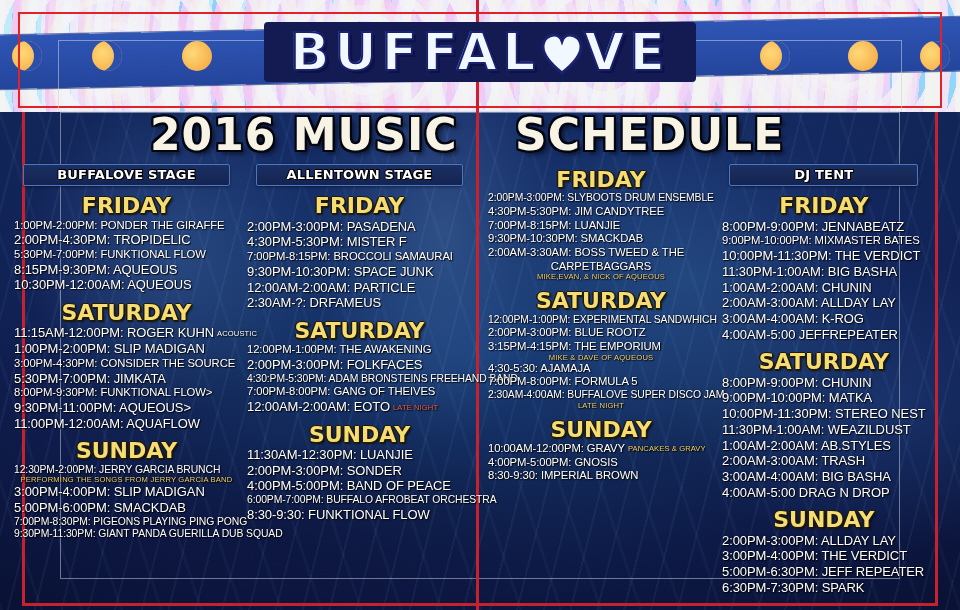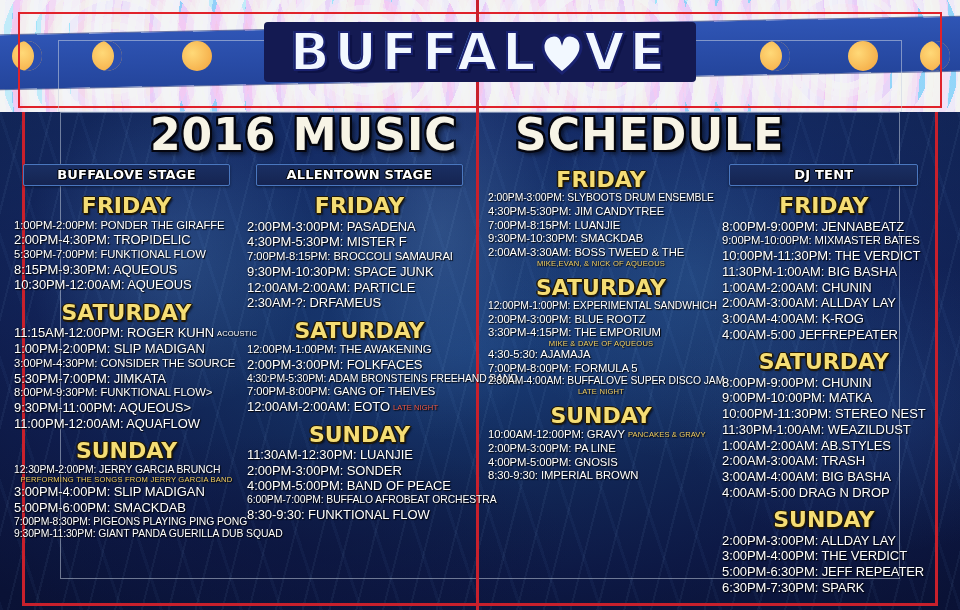--- a/index.html
+++ b/index.html
@@ -368,33 +368,32 @@
         <div class="slot"><span>4:00PM-5:00PM: BAND OF PEACE</span></div>
         <div class="slot xsm"><span>6:00PM-7:00PM: BUFFALO AFROBEAT ORCHESTRA</span></div>
         <div class="slot"><span>8:30-9:30: FUNKTIONAL FLOW</span></div>
       </div>
       <div class="col col-3">
         <div class="day-head">FRIDAY</div>
         <div class="slot xsm"><span>2:00PM-3:00PM: SLYBOOTS DRUM ENSEMBLE</span></div>
         <div class="slot sm"><span>4:30PM-5:30PM: JIM CANDYTREE</span></div>
         <div class="slot sm"><span>7:00PM-8:15PM: LUANJIE</span></div>
         <div class="slot sm"><span>9:30PM-10:30PM: SMACKDAB</span></div>
-        <div class="slot sm"><span>2:00AM-3:30AM: BOSS TWEED &amp; THE</span><span class="sub">MIKE,EVAN, &amp; NICK OF AQUEOUS</span></div>
+        <div class="slot sm"><span>2:00AM-3:30AM: BOSS TWEED &amp; THE</span><span class="cont">CARPETBAGGARS</span><span class="sub">MIKE,EVAN, &amp; NICK OF AQUEOUS</span></div>
         <div class="gap"></div>
         <div class="day-head tight">SATURDAY</div>
         <div class="slot xsm"><span>12:00PM-1:00PM: EXPERIMENTAL SANDWHICH</span></div>
         <div class="slot sm"><span>2:00PM-3:00PM: BLUE ROOTZ</span></div>
-        <div class="slot sm"><span>3:30PM-4:15PM: THE EMPORIUM</span><span class="sub">MIKE &amp; DAVE OF AQUEOUS</span></div>
+        <div class="slot sm"><span>3:15PM-4:15PM: THE EMPORIUM</span><span class="sub">MIKE &amp; DAVE OF AQUEOUS</span></div>
         <div class="slot sm"><span>4:30-5:30: AJAMAJA</span></div>
         <div class="slot sm"><span>7:00PM-8:00PM: FORMULA 5</span></div>
         <div class="slot xsm"><span>2:30AM-4:00AM: BUFFALOVE SUPER DISCO JAM</span><span class="sub center-tag">LATE NIGHT</span></div>
         <div class="gap"></div>
         <div class="day-head tight">SUNDAY</div>
         <div class="slot sm"><span>10:00AM-12:00PM: GRAVY</span><span class="note gold">PANCAKES &amp; GRAVY</span></div>
-        <div class="slot sm"><span>2:00PM-3:00PM: PA LINE</span></div>
         <div class="slot sm"><span>4:00PM-5:00PM: GNOSIS</span></div>
         <div class="slot sm"><span>8:30-9:30: IMPERIAL BROWN</span></div>
       </div>
       <div class="col col-4">
         <div class="stage-header">
           <div class="stage-name">DJ TENT</div>
         </div>
         <div class="day-head">FRIDAY</div>
         <div class="slot"><span>8:00PM-9:00PM: JENNABEATZ</span></div>
         <div class="slot sm"><span>9:00PM-10:00PM: MIXMASTER BATES</span></div>

